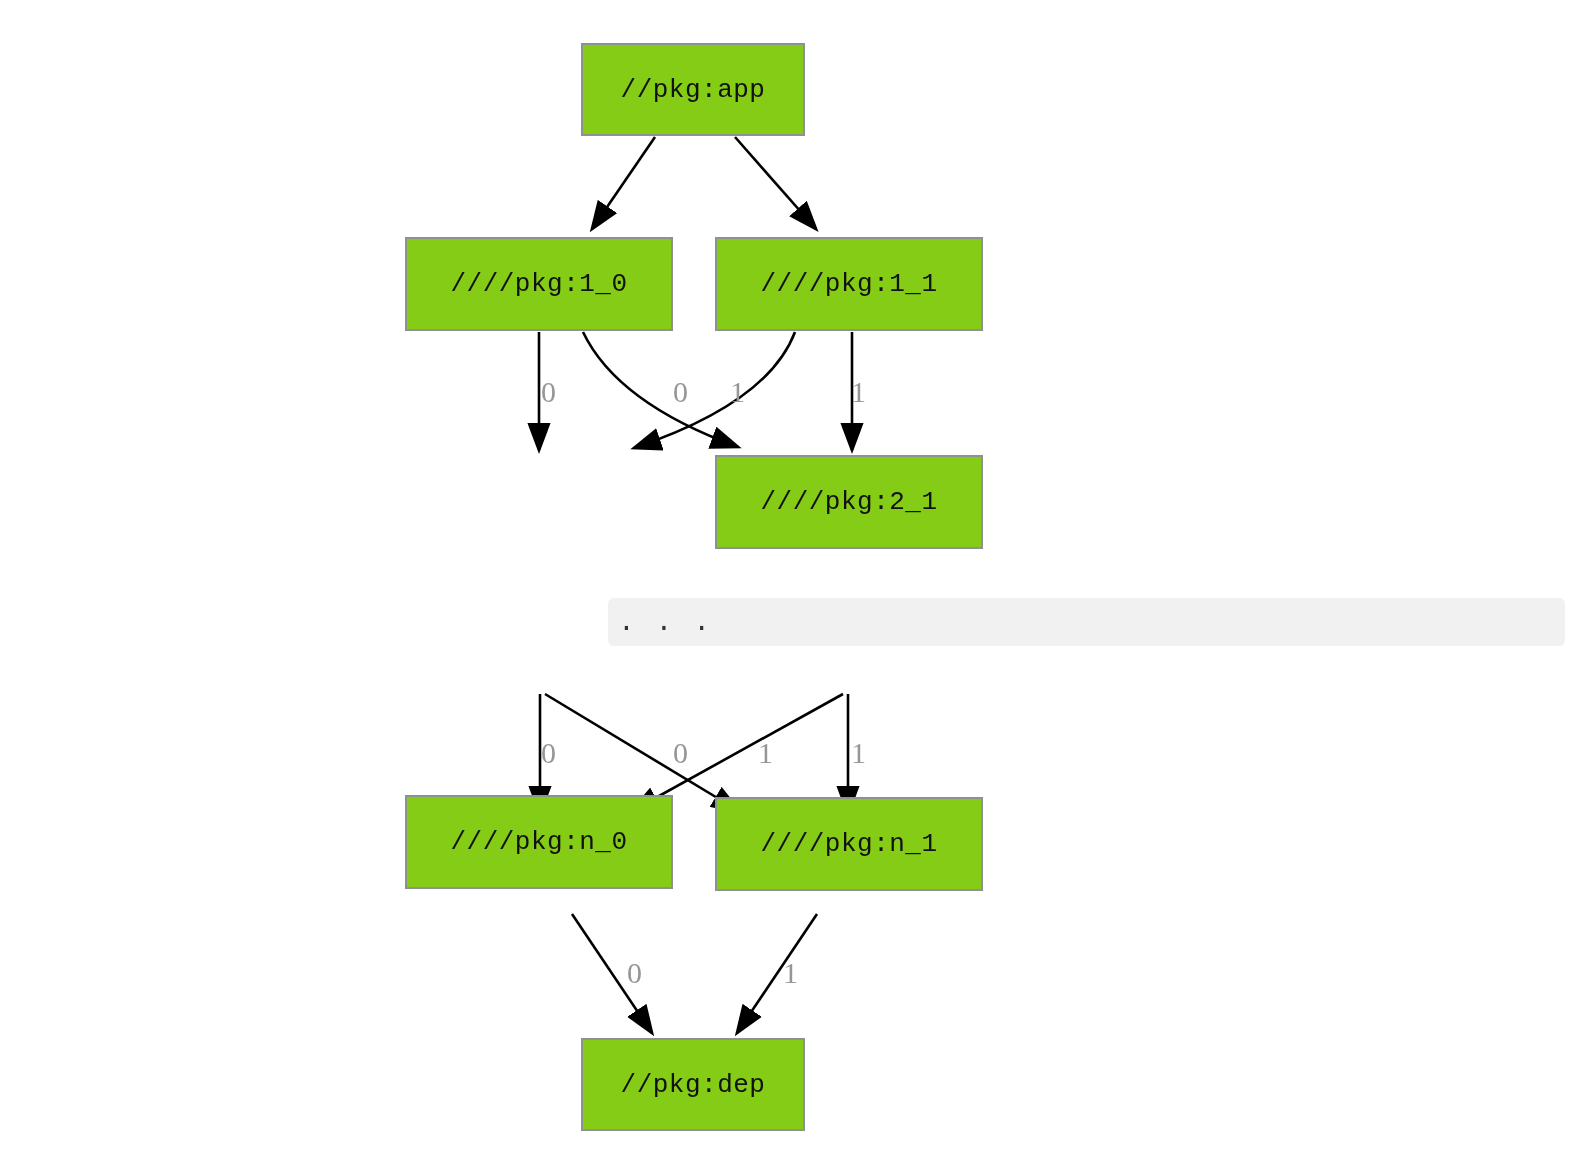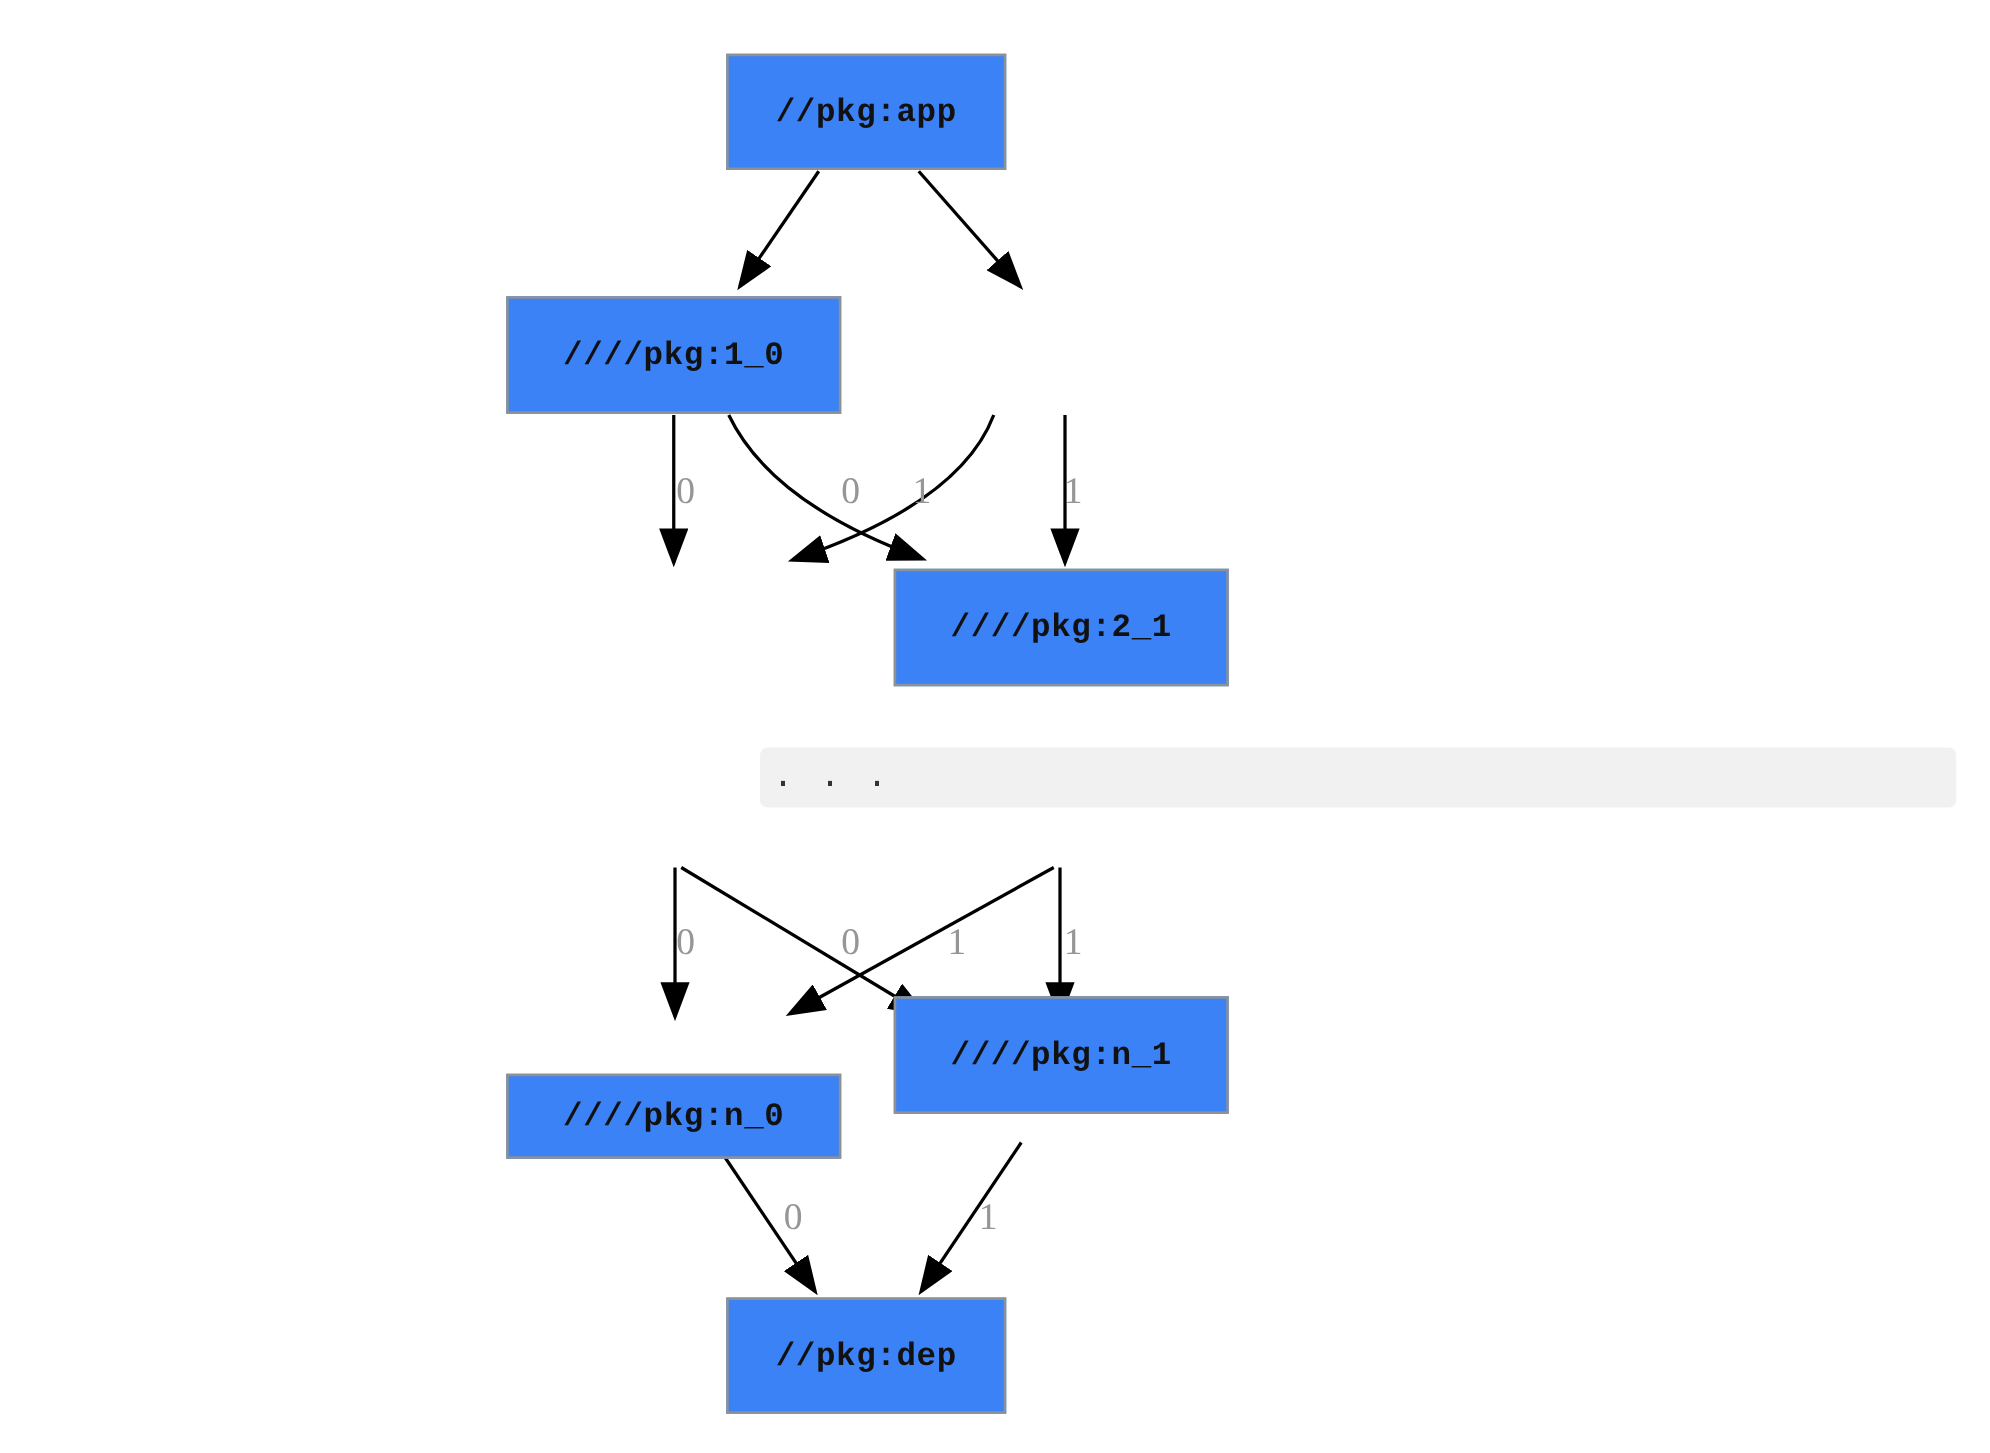--- a/index.html
+++ b/index.html
@@ -7,36 +7,36 @@
     position:relative;
     width:1592px;height:1162px;
     background:#ffffff;
     font-family:"Liberation Sans",sans-serif;
     overflow:hidden;
   }
   #edge-layer{position:absolute;left:0;top:0;width:1592px;height:1162px;}
   .node{
     position:absolute;
     box-sizing:border-box;
-    background:#3b82f6;
+    background:#84cc16;
     border:2.5px solid #8D9192;
     display:flex;align-items:center;justify-content:center;
     font-family:"Liberation Mono","DejaVu Sans Mono",monospace;
-    font-weight:700;
+    font-weight:400;
     font-size:26px;
     color:#111111;
     letter-spacing:0.5px;
     white-space:nowrap;
   }
   .node-app {left:581px;top:43px;  width:224px;height:93px;}
   .node-1_0 {left:405px;top:237px; width:268px;height:94px;}
   .node-1_1 {left:715px;top:237px; width:268px;height:94px;}
   .node-2_0 {left:405px;top:455px; width:268px;height:94px;}
   .node-2_1 {left:715px;top:455px; width:268px;height:94px;text-align:right;}
-  .node-n_0 {left:405px;top:859px; width:268px;height:68px;}
+  .node-n_0 {left:405px;top:795px; width:268px;height:94px;}
   .node-n_1 {left:715px;top:797px; width:268px;height:94px;}
   .node-dep {left:581px;top:1038px;width:224px;height:93px;}
   .ellipsis-bar{
     position:absolute;
     left:608px;top:598px;width:957px;height:48px;
     box-sizing:border-box;
     background:#F1F1F1;
     border-radius:6px;
     display:flex;align-items:center;
     padding-left:10px;
@@ -89,20 +89,21 @@
     <text class="edge-label" x="673" y="763">0</text>
     <text class="edge-label" x="758" y="763">1</text>
     <text class="edge-label" x="851" y="763">1</text>
 
     <text class="edge-label" x="627" y="983">0</text>
     <text class="edge-label" x="783" y="983">1</text>
   </svg>
 
   <div class="node node-app">//pkg:app</div>
   <div class="node node-1_0">////pkg:1_0</div>
+  <div class="node node-1_1">////pkg:1_1</div>
   <div class="node node-2_1">////pkg:2_1</div>
 
   <div class="ellipsis-bar">
     <span>. . .</span>
   </div>
 
   <div class="node node-n_0">////pkg:n_0</div>
   <div class="node node-n_1">////pkg:n_1</div>
   <div class="node node-dep">//pkg:dep</div>
 

